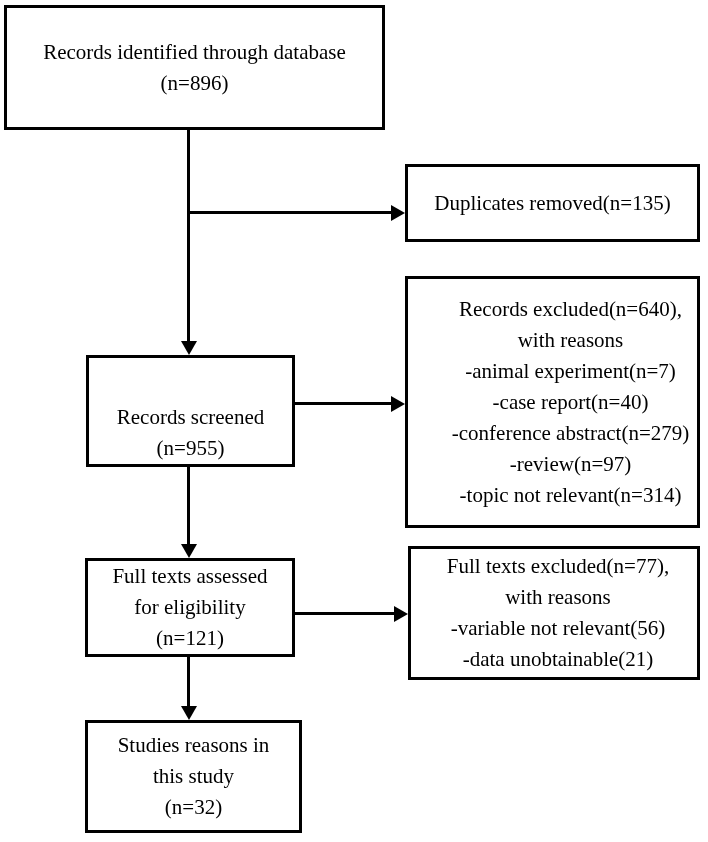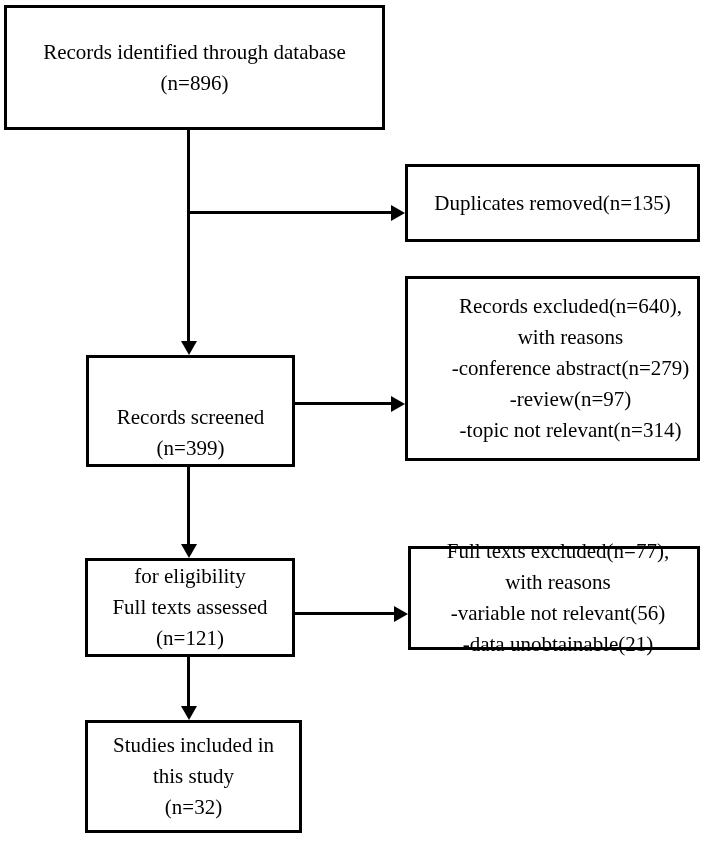--- a/index.html
+++ b/index.html
@@ -35,68 +35,70 @@
   }
   .arrow-right {
     position: absolute; width: 0; height: 0;
     border-top: 8px solid transparent;
     border-bottom: 8px solid transparent;
     border-left: 14px solid #000000;
   }
   
   #box-identified        { left: 4px;   top: 5px;   width: 381px; height: 125px; }
   #box-duplicates        { left: 405px; top: 164px; width: 295px; height: 78px; }
-  #box-records-excluded  { left: 405px; top: 276px; width: 295px; height: 185px; padding-left: 36px; }
+  #box-records-excluded  { left: 405px; top: 276px; width: 295px; height: 252px; padding-left: 36px; }
   #box-screened          { left: 86px;  top: 355px; width: 209px; height: 112px; justify-content: flex-end; }
   #box-fulltext          { left: 85px;  top: 558px; width: 210px; height: 99px; }
-  #box-fulltext-excluded { left: 408px; top: 546px; width: 292px; height: 104px; padding-left: 8px; }
+  #box-fulltext-excluded { left: 408px; top: 546px; width: 292px; height: 134px; padding-left: 8px; }
   #box-included          { left: 85px;  top: 720px; width: 217px; height: 113px; }
 </style>
 </head>
 <body>
 
 <div class="canvas">
 
   <div class="fbox" id="box-identified">
     <span>Records identified through database</span>
     <span>(n=896)</span>
   </div>
 
   <div class="fbox" id="box-duplicates">
     <span>Duplicates removed(n=135)</span>
   </div>
 
   <div class="fbox" id="box-records-excluded">
     <span>Records excluded(n=640),</span>
     <span>with reasons</span>
+    <span>-animal experiment(n=7)</span>
+    <span>-case report(n=40)</span>
     <span>-conference abstract(n=279)</span>
     <span>-review(n=97)</span>
     <span>-topic not relevant(n=314)</span>
   </div>
 
   <div class="fbox" id="box-screened">
     <span>Records screened</span>
-    <span>(n=399)</span>
+    <span>(n=955)</span>
   </div>
 
   <div class="fbox" id="box-fulltext">
+    <span>Full texts assessed</span>
     <span>for eligibility</span>
-    <span>Full texts assessed</span>
     <span>(n=121)</span>
   </div>
 
   <div class="fbox" id="box-fulltext-excluded">
     <span>Full texts excluded(n=77),</span>
     <span>with reasons</span>
     <span>-variable not relevant(56)</span>
     <span>-data unobtainable(21)</span>
   </div>
 
   <div class="fbox" id="box-included">
-    <span>Studies included in</span>
+    <span>Studies reasons in</span>
     <span>this study</span>
     <span>(n=32)</span>
   </div>
 
   <div class="conn" style="left:187px; top:130px; width:3px; height:213px;"></div>
   <div class="arrow-down" style="left:181px; top:341px;"></div>
 
   <div class="conn" style="left:188px; top:211px; width:203px; height:3px;"></div>
   <div class="arrow-right" style="left:391px; top:205px;"></div>
 

